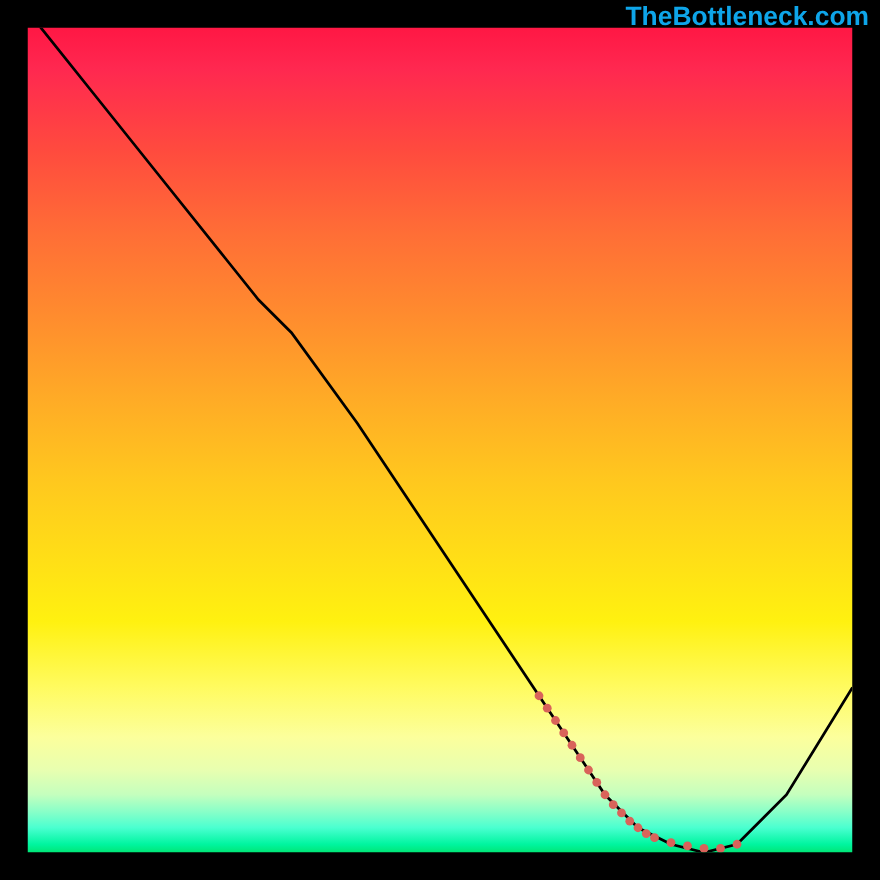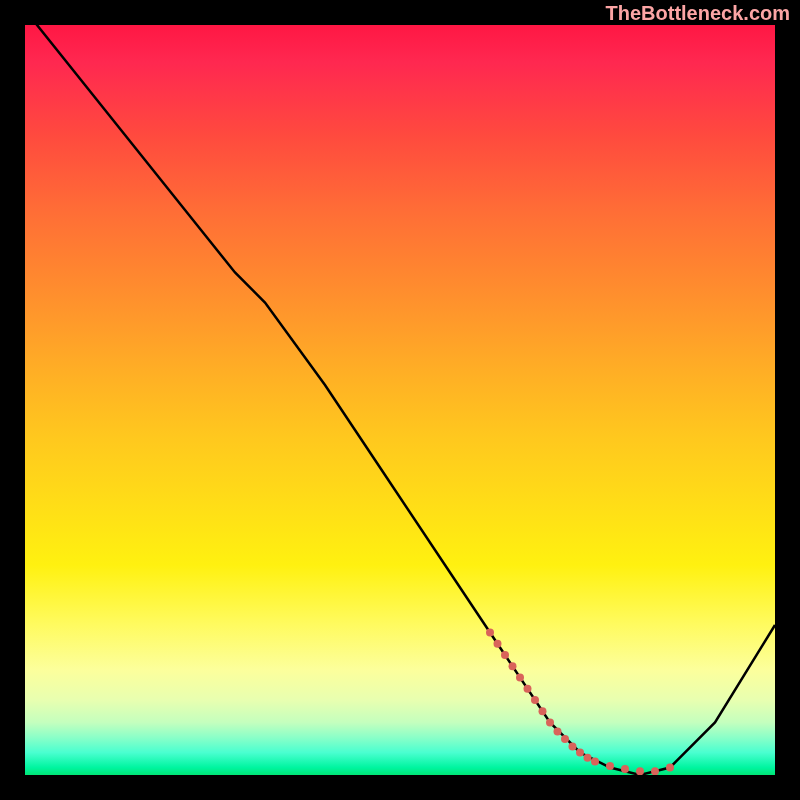--- a/index.html
+++ b/index.html
@@ -14,22 +14,22 @@
   .container {
     position: relative;
     width: 800px;
     height: 800px;
     background: #000;
   }
   .watermark {
     position: absolute;
     top: 2px;
     right: 10px;
-    color: #fca5a5;
-    font-size: 20px;
+    color: #0ea5e9;
+    font-size: 24px;
     font-weight: bold;
     z-index: 10;
   }
   .plot-area {
     position: absolute;
     left: 25px;
     top: 25px;
     width: 750px;
     height: 750px;
     overflow: hidden;

